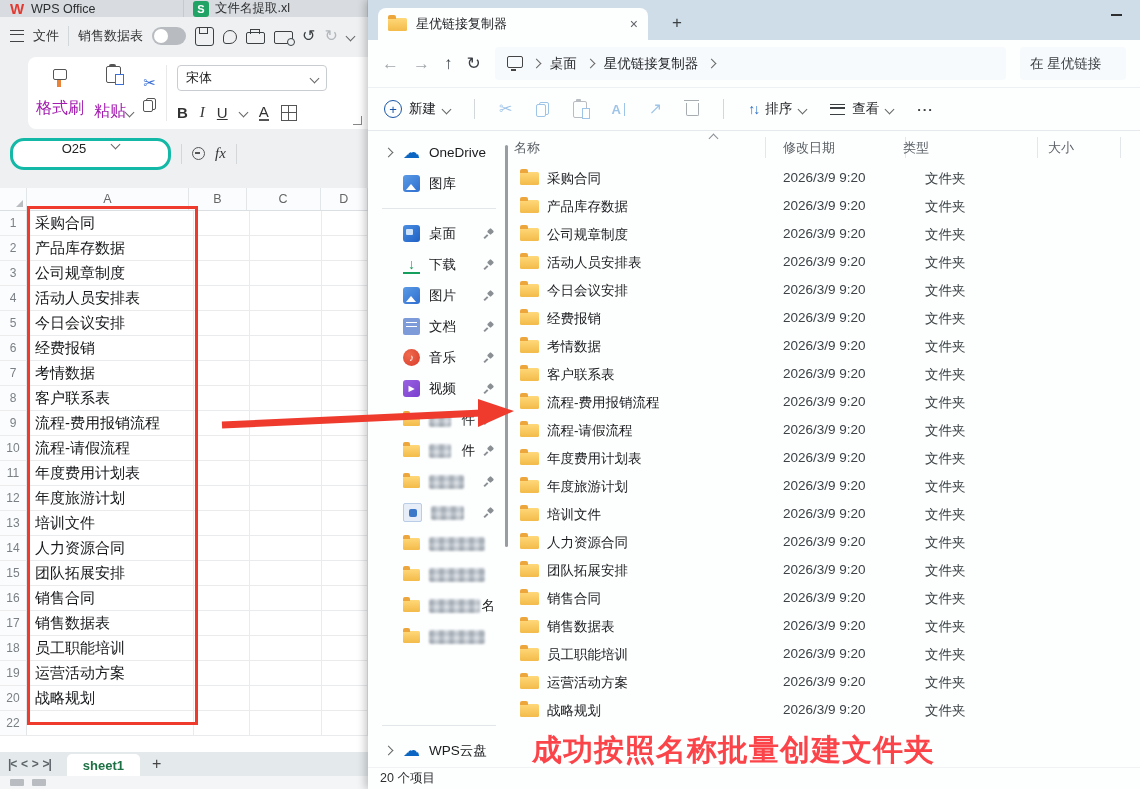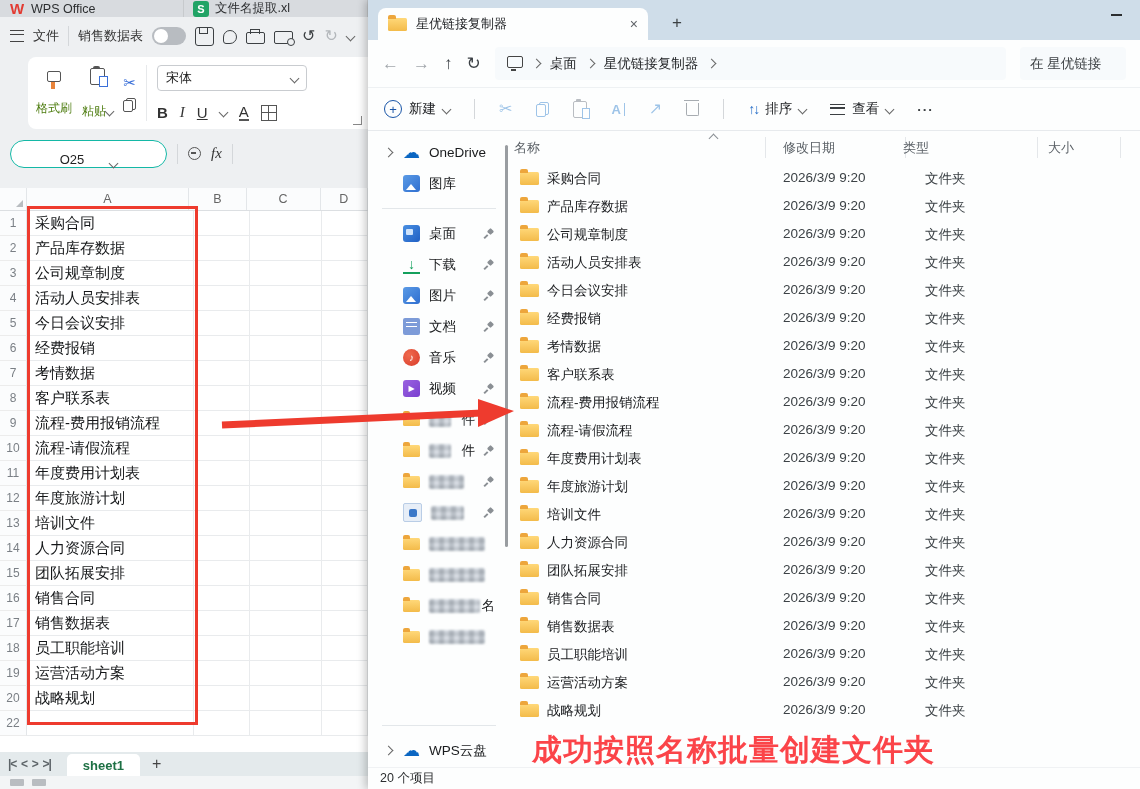--- a/index.html
+++ b/index.html
@@ -31,21 +31,21 @@
   .qic-prev::after{content:"";position:absolute;right:-3px;bottom:-3px;width:6px;height:6px;border:1.5px solid #3c4043;border-radius:50%;background:#eef0f2}
   .glyph{font-size:16px;line-height:1;color:#3c4043}
   .glyph.dim{color:#b3b7bb}
   .undo::before{content:"↺"}.redo::before{content:"↻"}
   .chv{display:inline-block;width:6px;height:6px;border-right:1.4px solid #666;border-bottom:1.4px solid #666;
        transform:rotate(45deg);flex:none}
   .chv.r{transform:rotate(-45deg)}
   .wps-ribbon{height:80px;position:relative}
   .rpanel{position:absolute;left:28px;top:2px;right:0;bottom:6px;background:#fff;border-radius:8px 0 0 8px;
           display:flex;align-items:center;padding:0 8px;gap:10px}
-  .rgroup{display:flex;flex-direction:column;align-items:center;gap:18px;font-size:12px;color:#4d7c0f}
+  .rgroup{display:flex;flex-direction:column;align-items:center;gap:18px;font-size:16px;color:#a21caf}
   .ric{width:20px;height:20px;position:relative}
   .ric-brush{border:1.6px solid #555;border-radius:2px;width:12px;height:9px;margin:2px auto 0}
   .ric-brush::after{content:"";position:absolute;left:3px;bottom:-8px;width:4px;height:7px;background:#e8833a}
   .ric-clip{border:1.6px solid #555;border-radius:2px;width:13px;height:15px;margin:2px auto 0}
   .ric-clip::before{content:"";position:absolute;left:2px;top:-3px;width:7px;height:3px;background:#555;border-radius:2px 2px 0 0}
   .ric-clip::after{content:"";position:absolute;right:-4px;bottom:-3px;width:7px;height:9px;border:1.6px solid #3a6fd8;background:#fff}
   .cutcopy{display:flex;flex-direction:column;gap:8px;align-items:center}
   .scissors{color:#3a6fd8;font-size:15px;line-height:1}.scissors::before{content:"✂"}
   .ic-copy{position:relative;width:13px;height:14px}
   .ic-copy::before{content:"";position:absolute;top:0;right:0;width:8px;height:10px;border:1.4px solid #555;border-radius:2px}
@@ -54,22 +54,22 @@
   .fontbox{width:132px;height:24px;border:1px solid #c9ccd0;border-radius:4px;background:#fff;display:flex;
            align-items:center;justify-content:space-between;padding:0 8px;font-size:13px;color:#222}
   .fmtrow{display:flex;align-items:center;gap:12px;margin-top:7px;font-size:15px;color:#333}
   .fb{font-weight:bold}.fi{font-style:italic;font-family:"Liberation Serif",serif}
   .fu{text-decoration:underline}
   .fa{border-bottom:2px solid #555;line-height:1}
   .gridic{width:14px;height:14px;border:1.4px solid #555;
           background:linear-gradient(#555,#555) center/100% 1.4px no-repeat,linear-gradient(#555,#555) center/1.4px 100% no-repeat}
   .expand{position:absolute;right:6px;bottom:4px;width:8px;height:8px;border-right:1.5px solid #888;border-bottom:1.5px solid #888}
   .wps-formula{height:37px;display:flex;align-items:center;gap:10px;padding:0 10px}
-  .namebox{width:155px;height:26px;background:#fff;border:1px solid #14b8a6;border-radius:14px;display:flex;
-           align-items:flex-end;justify-content:center;gap:26px;font-size:13px;color:#222}
+  .namebox{width:155px;height:26px;background:#fff;border:3px solid #14b8a6;border-radius:14px;display:flex;
+           align-items:flex-start;justify-content:center;gap:26px;font-size:13px;color:#222}
   .zoomout{width:11px;height:11px;border:1.5px solid #555;border-radius:50%;position:relative}
   .zoomout::after{content:"";position:absolute;left:2px;top:4px;width:5px;height:1.5px;background:#555}
   .fx{font-style:italic;font-family:"Liberation Serif",serif;font-size:15px;color:#333}
   .wps-grid{position:absolute;top:188px;left:0;width:368px;height:564px;background:#fff;overflow:hidden}
   .ghead{display:flex;height:22px;background:#fbfcfd;border-bottom:1px solid #dcdfe2;font-size:12.5px;color:#666}
   .ghead .hc{display:flex;align-items:center;justify-content:center;border-right:1px solid #e3e6e9}
   .corner{width:26px;position:relative}
   .corner::after{content:"";position:absolute;right:3px;bottom:3px;border-left:7px solid transparent;border-bottom:7px solid #b9bdc1}
   .colA{width:164px}.colB{width:57px}.colC{width:74px}.colD{width:47px}
   .srow{display:flex;height:25px}

